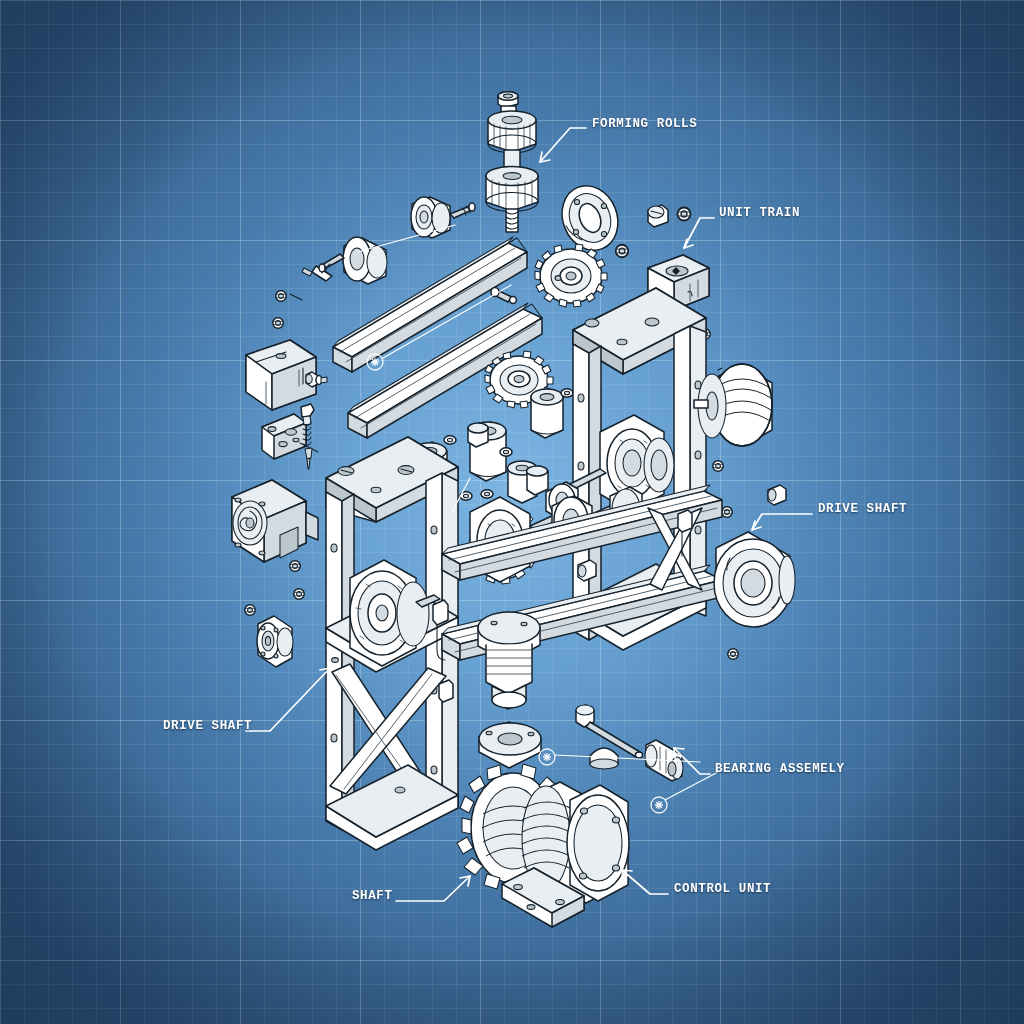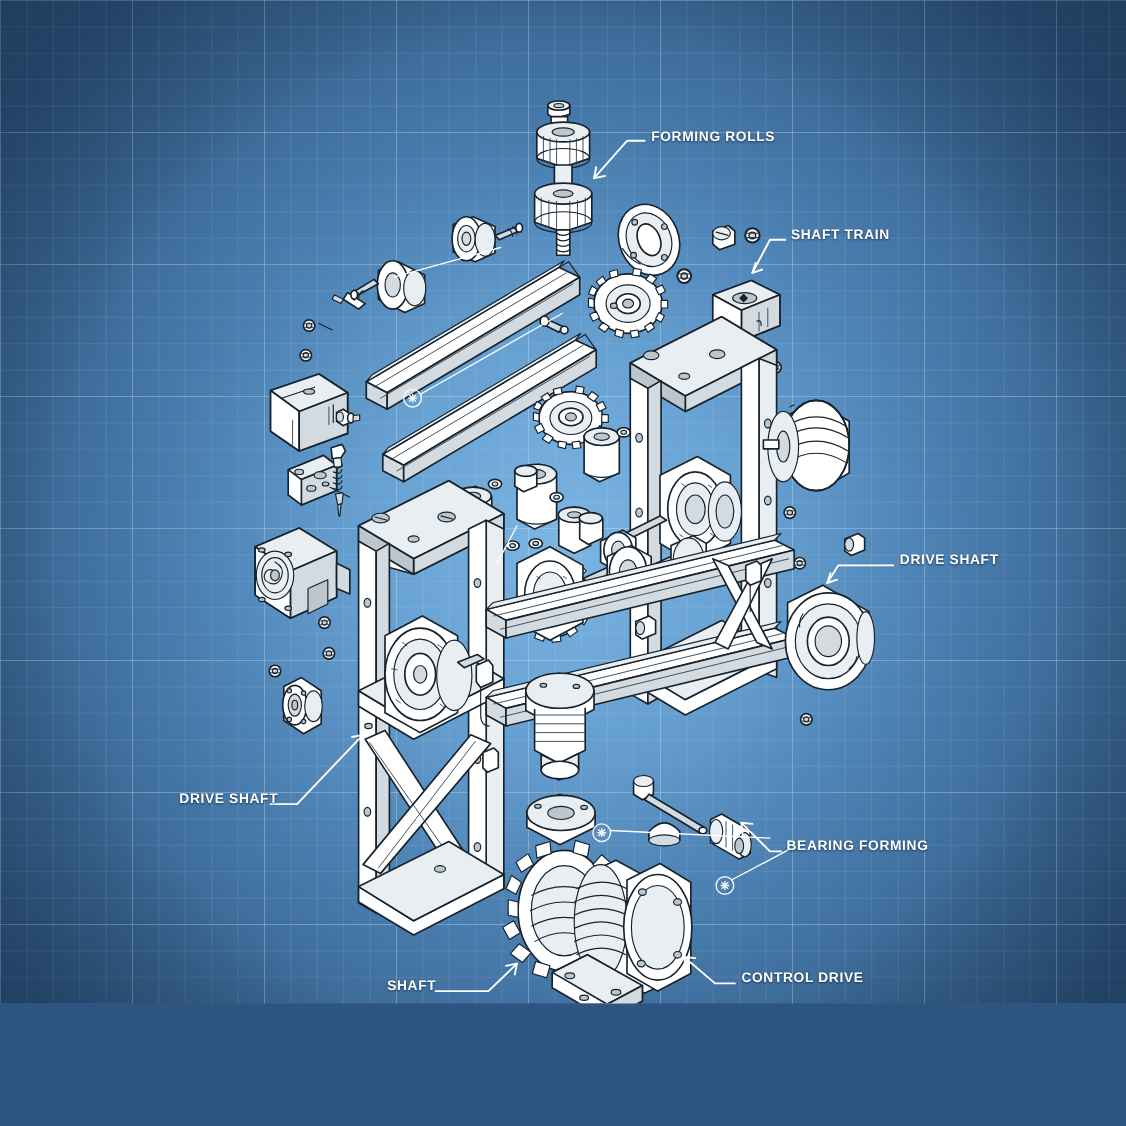--- a/index.html
+++ b/index.html
@@ -1,18 +1,18 @@
 <!DOCTYPE html>
 <html><head>
 <meta charset="utf-8">
 <style>
   html,body{margin:0;padding:0;background:#2e5580;}
   #stage{
-    position:relative;width:1024px;height:912px;overflow:hidden;
-    font-family:Liberation Sans, sans-serif;
+    position:relative;width:1024px;height:1024px;overflow:hidden;
+    font-family:Liberation Mono, monospace;
   }
   #bg{position:absolute;inset:0;}
   svg{display:block;}
   .art{position:absolute;inset:0;}
   .label{
     position:absolute;color:#ffffff;font-weight:bold;font-size:12.5px;
     letter-spacing:0.6px;white-space:nowrap;
     text-shadow:0 1px 2px rgba(10,30,55,.75);
   }
 </style>
@@ -717,25 +717,25 @@
       <path class="leadt" d="M383 358 L511 285"></path>
       <path class="leadt" d="M555 755 L700 762"></path>
       <path class="leadt" d="M665 800 L718 772"></path>
       <path class="leadt" d="M358 252 L455 225"></path>
       <path class="leadt" d="M470 478 L452 512"></path>
     </g>
   </svg>
 
   <div class="label" style="left:592px;top:124px;transform:translateY(-50%)">FORMING ROLLS</div>
 
-  <div class="label" style="left:719px;top:213px;transform:translateY(-50%)">SHAFT TRAIN</div>
+  <div class="label" style="left:719px;top:213px;transform:translateY(-50%)">UNIT TRAIN</div>
 
   <div class="label" style="left:818px;top:509px;transform:translateY(-50%)">DRIVE SHAFT</div>
 
   <div class="label" style="left:163px;top:726px;transform:translateY(-50%)">DRIVE SHAFT</div>
 
-  <div class="label" style="left:715px;top:769px;transform:translateY(-50%)">BEARING FORMING</div>
+  <div class="label" style="left:715px;top:769px;transform:translateY(-50%)">BEARING ASSEMELY</div>
 
   <div class="label" style="left:352px;top:896px;transform:translateY(-50%)">SHAFT</div>
 
-  <div class="label" style="left:674px;top:889px;transform:translateY(-50%)">CONTROL DRIVE</div>
+  <div class="label" style="left:674px;top:889px;transform:translateY(-50%)">CONTROL UNIT</div>
 
 </div>
 
 </body></html>

